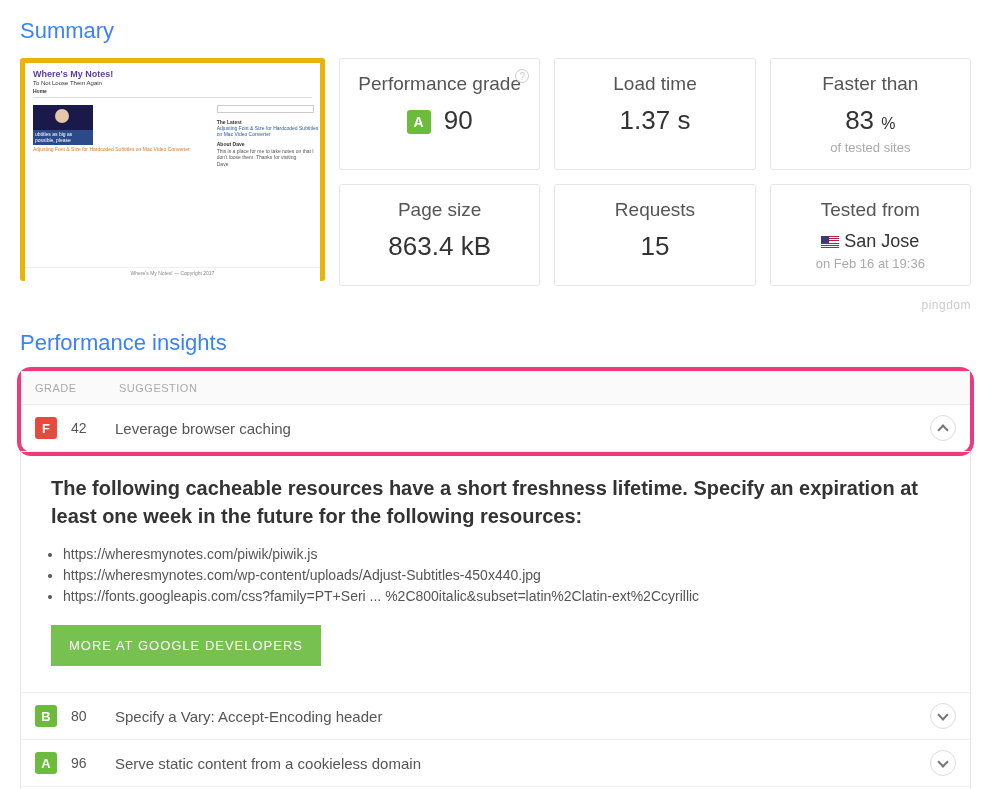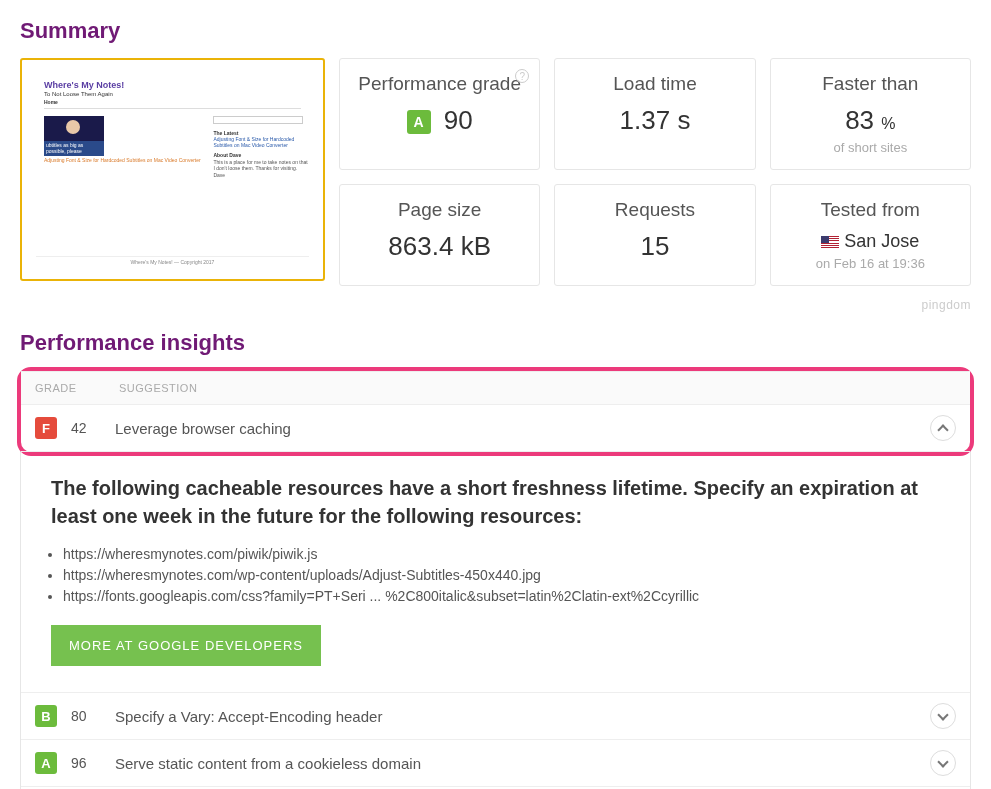--- a/index.html
+++ b/index.html
@@ -1,21 +1,21 @@
 <!DOCTYPE html>
 <html><head>
 <meta charset="utf-8">
 <style>
 * { box-sizing: border-box; margin: 0; padding: 0; }
 body { font-family: -apple-system, BlinkMacSystemFont, "Segoe UI", Helvetica, Arial, sans-serif; background: #fff; color: #333; width: 991px; }
 .container { padding: 0 20px; }
-h2.section-title { font-size: 22px; font-weight: 700; color: #701a75; margin: 18px 0 14px 0; }
+h2.section-title { font-size: 22px; font-weight: 400; color: #3b82f6; margin: 18px 0 14px 0; }
 
 .summary-row { display: flex; gap: 14px; margin-bottom: 12px; }
-.thumb-card { width: 305px; height: 223px; border: 2px solid #eab308; border-radius: 3px; padding: 14px; position: relative; background: #fff; }
+.thumb-card { width: 305px; height: 223px; border: 5px solid #eab308; border-radius: 3px; padding: 0; position: relative; background: #fff; }
 .thumb-inner { width: 100%; height: 100%; background: #fff; position: relative; font-size: 6px; color: #333; }
 .thumb-title { color: #5a3ea3; font-weight: 700; font-size: 9px; margin: 6px 0 1px 8px; }
 .thumb-sub { font-size: 6px; margin: 0 0 2px 8px; }
 .thumb-home { font-size: 5px; margin-left: 8px; font-weight: 700; }
 .thumb-hr { border: none; border-top: 1px solid #ddd; margin: 3px 8px; }
 .thumb-cols { display: flex; }
 .thumb-main { width: 65%; }
 .thumb-img { width: 60px; height: 40px; background: #1a1a4a; margin: 4px 0 2px 8px; position: relative; }
 .thumb-img-face { position: absolute; left: 22px; top: 4px; width: 14px; height: 14px; background: #e8c7a8; border-radius: 50%; }
 .thumb-img-txt { position: absolute; bottom: 0; left: 0; background: #2a4a8a; color: #fff; font-size: 5px; padding: 2px; width: 100%; line-height: 1.1; }
@@ -108,21 +108,21 @@
         <div class="stat-card">
           <div class="stat-label">Load time</div>
           <div class="stat-value">1.37 s</div>
         </div>
         <div class="stat-card">
           <div class="stat-label">Faster than</div>
           <div class="stat-value">
             <span>83</span>
             <span class="pct">%</span>
           </div>
-          <div class="stat-sub">of short sites</div>
+          <div class="stat-sub">of tested sites</div>
         </div>
       </div>
       <div class="stats-row">
         <div class="stat-card">
           <div class="stat-label">Page size</div>
           <div class="stat-value">863.4 kB</div>
         </div>
         <div class="stat-card">
           <div class="stat-label">Requests</div>
           <div class="stat-value">15</div>

